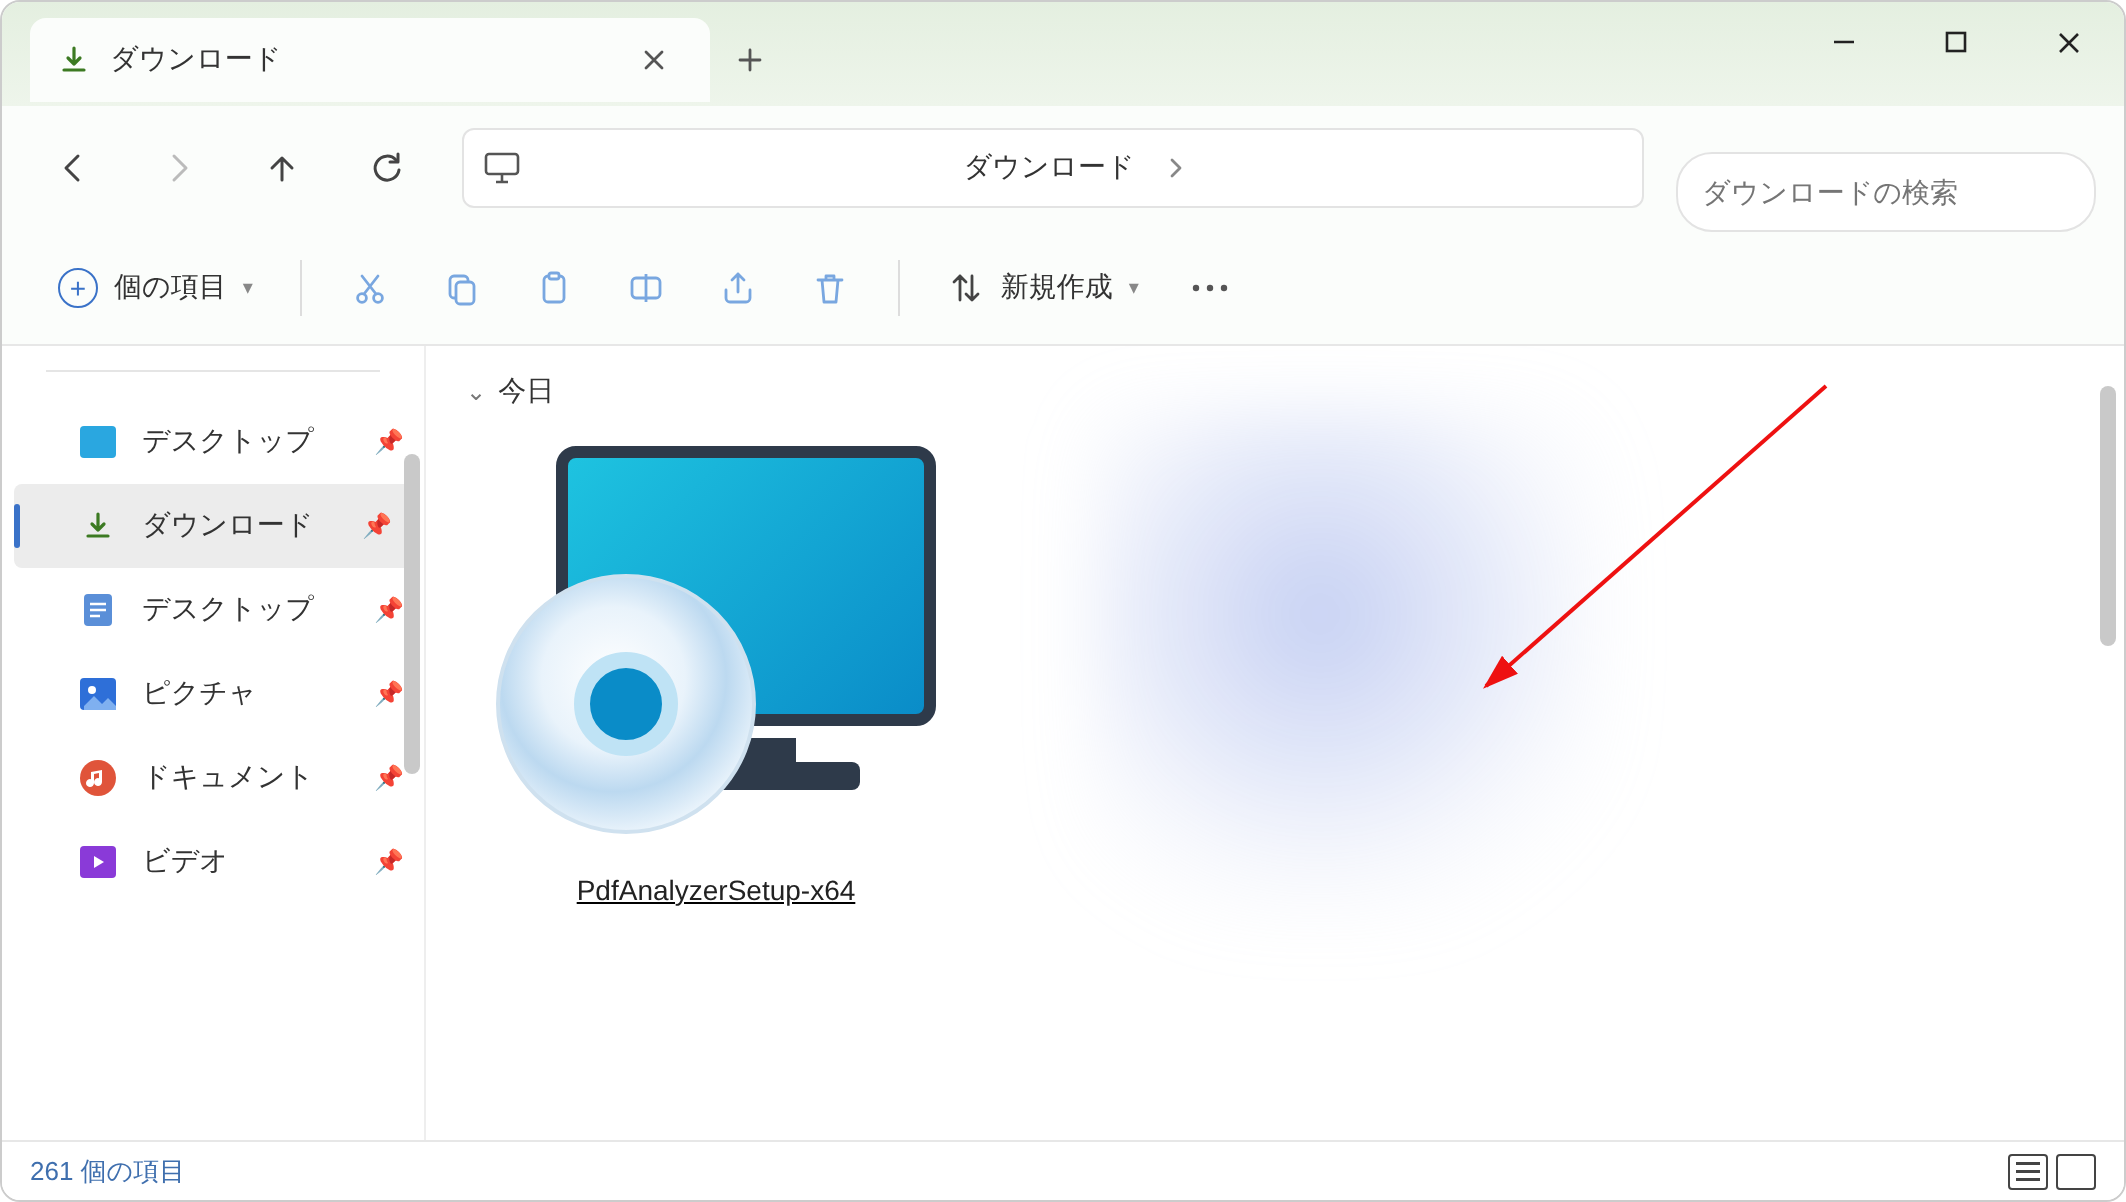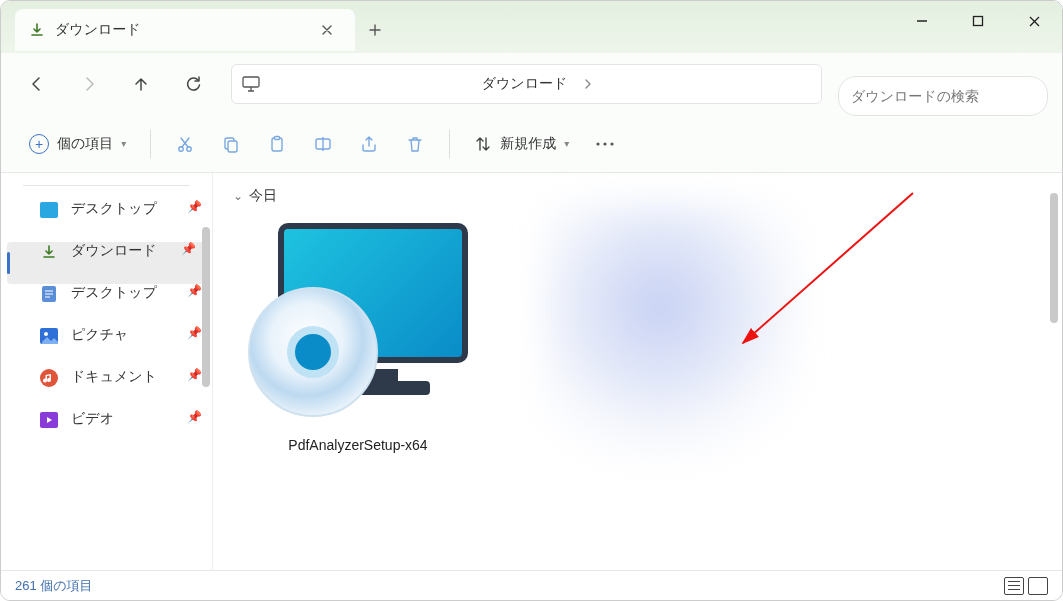--- a/index.html
+++ b/index.html
@@ -29,32 +29,32 @@
 .tb-icon { width: 40px; height: 38px; display: flex; align-items: center; justify-content: center; color: #3a72c8; border-radius: 6px; }
 .tb-icon.gray { color: #888; }
 .tb-sep { width: 1px; height: 28px; background: #ddd; margin: 0 8px; }
 .tb-spacer { flex: 1; }
 .plus-circle { width: 20px; height: 20px; border: 1.5px solid #3a72c8; border-radius: 50%; display: flex; align-items: center; justify-content: center; color: #3a72c8; font-size: 14px; line-height: 1; }
 .chev-sm { font-size: 10px; color: #888; }
 
 .body-area { display: flex; height: calc(100% - 52px - 62px - 58px - 30px); background: #fff; }
 .sidebar { width: 212px; border-right: 1px solid #eee; padding-top: 8px; position: relative; }
 .sb-hr { height: 1px; background: #e5e5e5; margin: 4px 22px 14px 22px; }
-.sb-item { height: 42px; display: flex; align-items: flex-start; padding: 0 10px 0 38px; font-size: 14px; color: #333; position: relative; gap: 12px; }
+.sb-item { height: 42px; display: flex; align-items: center; padding: 0 10px 0 38px; font-size: 14px; color: #333; position: relative; gap: 12px; }
 .sb-item.sel { background: #ececec; border-radius: 4px; margin: 0 6px; padding-left: 32px; }
 .sb-item.sel::before { content: ""; position: absolute; left: 0; top: 10px; width: 3px; height: 22px; background: #3a72c8; border-radius: 2px; }
 .sb-icon { width: 20px; height: 20px; display: flex; align-items: center; justify-content: center; }
 .sb-pin { margin-left: auto; color: #999; font-size: 12px; }
 .sb-scroll { position: absolute; right: 2px; top: 54px; width: 8px; height: 160px; background: #c9c9c9; border-radius: 4px; }
 
 .content { flex: 1; position: relative; padding: 10px 20px; overflow: hidden; }
 .group-head { display: flex; align-items: center; gap: 6px; font-size: 14px; color: #333; margin: 4px 0 18px 0; }
 .group-chev { color: #777; font-size: 12px; }
 .items { display: flex; gap: 60px; }
-.file-item { width: 250px; display: flex; flex-direction: column; align-items: center; }
+.file-item { width: 250px; display: flex; flex-direction: column; align-items: center; text-decoration: underline; }
 .filename { font-size: 14px; color: #222; margin-top: 14px; text-align: center;}
 .installer-icon { width: 220px; height: 200px; position: relative; }
 .monitor { position: absolute; right: 0; top: 0; width: 190px; height: 140px; background: linear-gradient(135deg, #1ec3e0, #0a8cc8); border: 6px solid #2e3a4a; border-radius: 10px; }
 .monitor-stand { position: absolute; right: 70px; top: 146px; width: 50px; height: 14px; background: #2e3a4a; }
 .monitor-base { position: absolute; right: 38px; top: 158px; width: 114px; height: 14px; background: #2e3a4a; border-radius: 4px; }
 .disc { position: absolute; left: 0; bottom: 6px; width: 130px; height: 130px; border-radius: 50%; background: radial-gradient(circle at 45% 40%, #fff 0%, #e9f3fb 35%, #bcd9f0 55%, #e9f3fb 75%, #d5e8f7 100%); border: 2px solid #cfe1ef; }
 .disc::after { content: ""; position: absolute; left: 50%; top: 50%; width: 36px; height: 36px; border-radius: 50%; background: #0a8cc8; transform: translate(-50%,-50%); border: 8px solid #bfe3f5; }
 .blur-item { width: 260px; height: 260px; border-radius: 20px; background: radial-gradient(circle at 45% 40%, rgba(90,120,220,0.35), rgba(200,210,240,0.15) 60%, rgba(255,255,255,0) 80%); filter: blur(16px); margin-top: -20px; }
 .arrow-svg { position: absolute; left: 500px; top: 10px; pointer-events: none; }
 .content-scroll { position: absolute; right: 4px; top: 20px; width: 8px; height: 130px; background: #c9c9c9; border-radius: 4px; }

